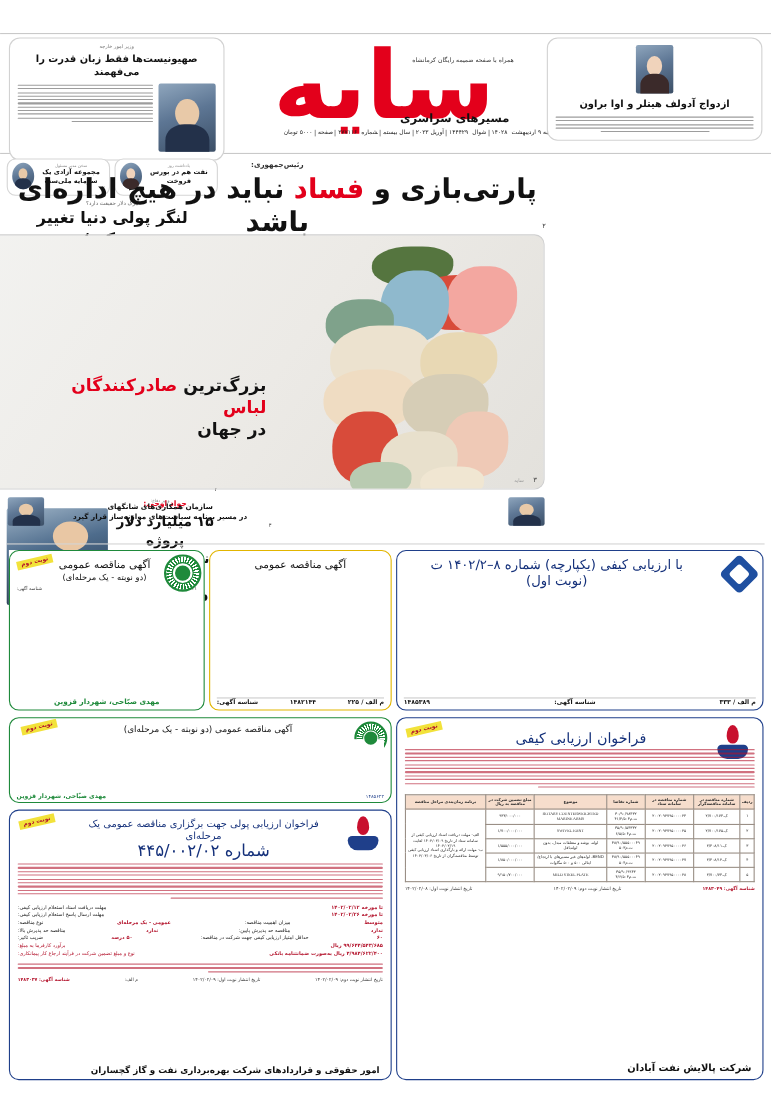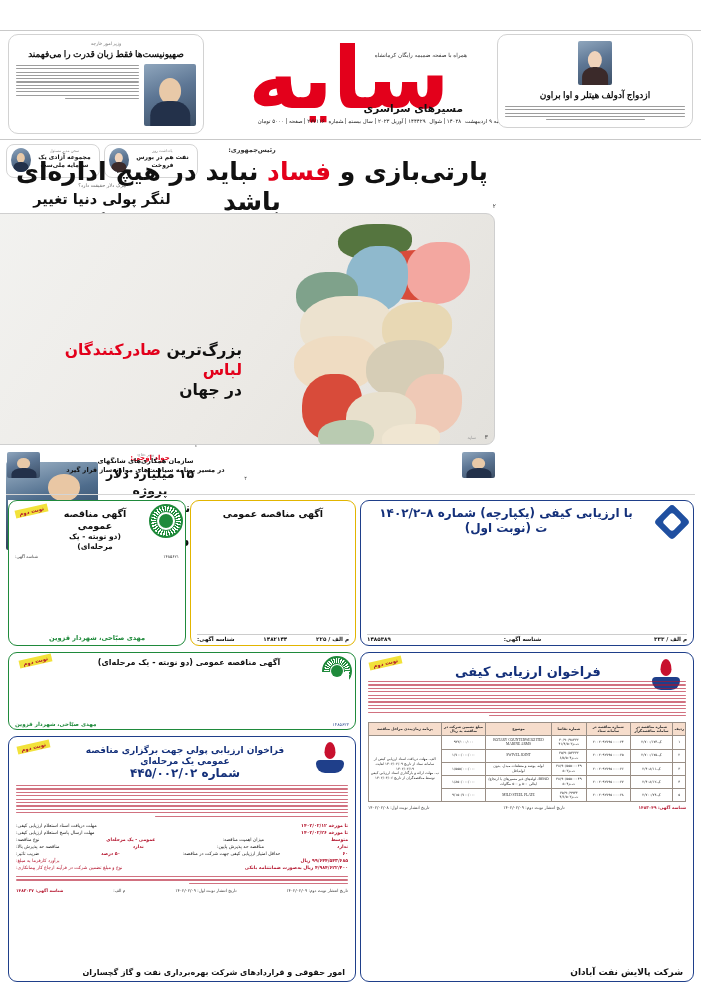--- a/index.html
+++ b/index.html
@@ -68,21 +68,21 @@
   .dateline {
     position:absolute; right:170px; top:118px; width:300px;
     font-size:5.4px; color:#1a1a1a; text-align:center; white-space:nowrap;
   }
   .dateline span { padding:0 2px; border-left:1px solid #999; }
   .dateline span:last-child { border-left:none; }
 
   .corner {
     position:absolute; top:34px; width:196px;
     border:1px solid #d2d2d2; border-radius:10px;
-    background:#fff; padding:6px 7px 7px;font-family:Liberation Serif, serif;
+    background:#fff; padding:6px 7px 7px;
   }
   .corner.left { left:8px; }
   .corner.right { right:8px; }
   .corner .kicker { font-size:4.6px; color:#777; text-align:center; margin-bottom:2px; }
   .corner h3 { font-size:9px; text-align:center; color:#111; line-height:12px; margin-bottom:4px; }
   .corner .body { display:flex; gap:5px; }
   .corner .thumb { width:52px; height:62px; }
   .corner .lines { flex:1; padding-top:1px; }
 
   .corner.right { text-align:center; }
@@ -195,23 +195,23 @@
   .blurb .pg { font-size:5px; color:#444; text-align:right; margin-top:1px; }
 
   .hrule { position:absolute; height:1px; background:#d4d4d4; }
 
   
   .ad { position:absolute; background:#fff; }
   .ad-box { width:100%; height:100%; border-radius:9px; padding:5px 6px; overflow:hidden; position:relative; }
   .ad-green  { border:1.6px solid #1f8a3b; }
   .ad-yellow { border:1.6px solid #e2b500; }
   .ad-blue   { border:1.6px solid #1f3f8a; }
-  .ad-title { font-size:9.5px; font-weight:bold; text-align:center; color:#111; line-height:12px; }
+  .ad-title { font-size:9.5px; font-weight:normal; text-align:center; color:#111; line-height:12px; }
   .ad-title.b { color:#14307a; }
-  .ad-sub { font-size:7.6px; font-weight:bold; text-align:center; color:#111; line-height:10px; }
+  .ad-sub { font-size:7.6px; font-weight:normal; text-align:center; color:#111; line-height:10px; }
   .ad-ribbon {
     position:absolute; left:6px; top:6px;
     background:#f2e23a; color:#b3122b; font-size:5.4px; font-weight:bold;
     padding:1px 4px; transform:rotate(-13deg); white-space:nowrap;
   }
   .ad-foot {
     position:absolute; left:6px; right:6px; bottom:3px;
     display:flex; justify-content:space-between; align-items:center;
     font-size:5.6px; font-weight:bold; color:#111;
     border-top:1px solid #ccc; padding-top:1.5px;
@@ -655,21 +655,21 @@
   </div>
 
   <div class="ad" style="left:8px;top:736px;width:348px;height:246px;">
     <div class="ad-box ad-blue" style="padding:5px 7px;">
       <div class="ad-ribbon" style="left:8px;top:6px;">نوبت دوم</div>
       <div class="seal seal-flame" style="right:10px;top:5px;">
         <div class="f1"></div>
           <div class="f2"></div>
       </div>
       <div class="ad-title b" style="padding:3px 50px 0 56px;font-size:9px;line-height:11px;">فراخوان ارزیابی پولی جهت برگزاری مناقصه عمومی یک مرحله‌ای</div>
-      <div class="ad-title b" style="padding:0 50px 0 56px;font-size:12px;line-height:12px;">شماره ۴۴۵/۰۰۲/۰۲</div>
+      <div class="ad-title b" style="padding:0 50px 0 56px;font-size:15px;line-height:12px;">شماره ۴۴۵/۰۰۲/۰۲</div>
 
       <div class="lines adred" style="margin-top:6px;">
         <i></i>
           <i></i>
           <i></i>
           <i></i>
           <i></i>
           <i></i>
           <i></i>
           <i></i>

